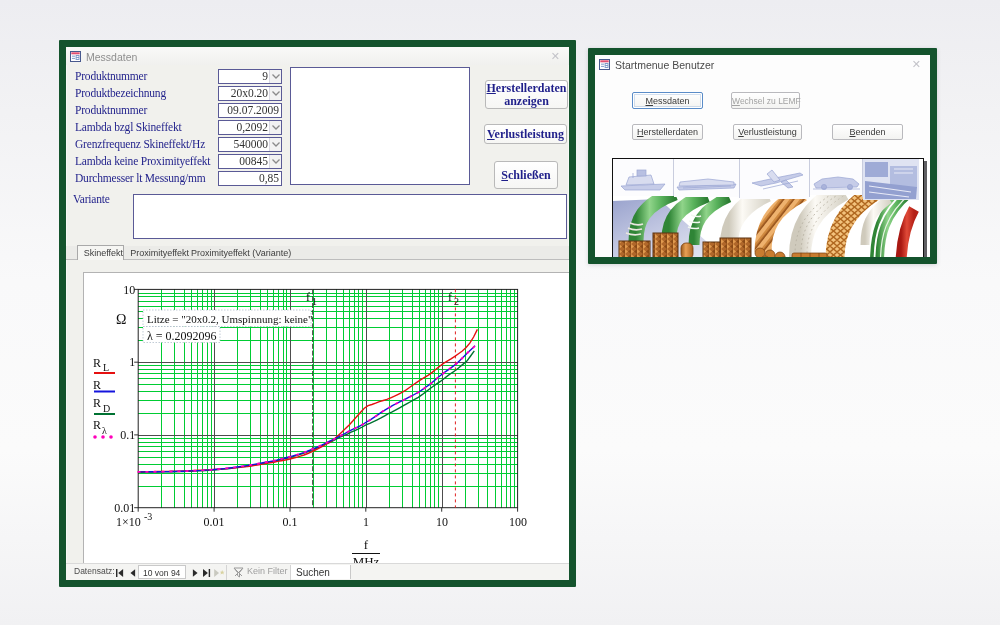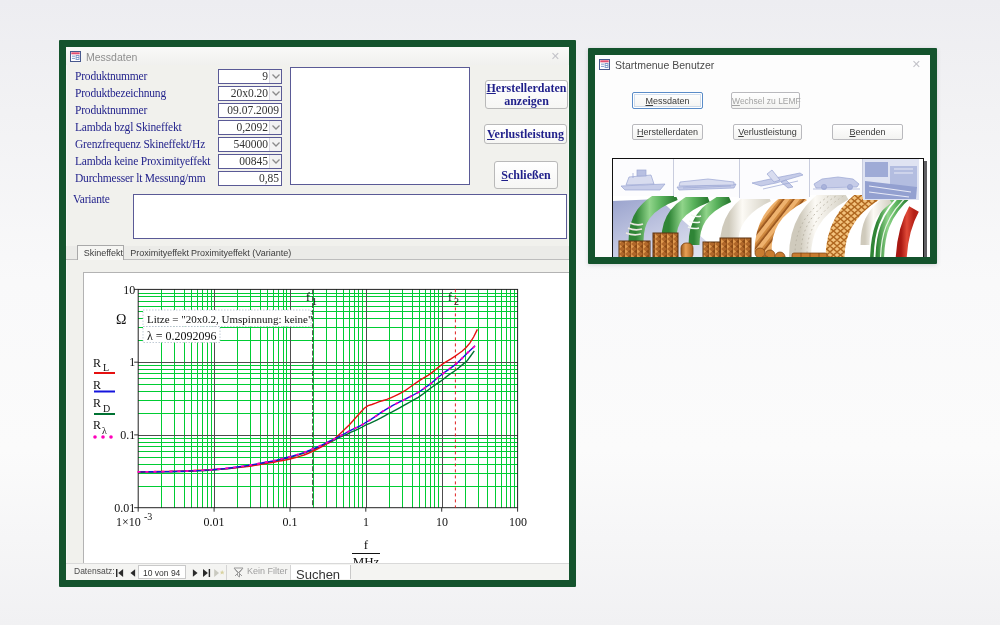--- a/index.html
+++ b/index.html
@@ -19,21 +19,21 @@
 .bigbox{position:absolute;left:224px;top:20px;width:180px;height:118px;background:#fff;border:1px solid #5a5a96}
 .abtn{position:absolute;background:linear-gradient(#ffffff,#f6f6f4);border:1px solid #b9b9b9;border-radius:3px;font-family:"Liberation Serif",serif;font-weight:bold;color:#1f1f8a;font-size:12px;text-align:center;display:flex;align-items:center;justify-content:center;line-height:13px}
 .memo{position:absolute;left:67px;top:147px;width:434px;height:45px;background:#fff;border:1px solid #5a5a96}
 .tabs{position:absolute;left:0;top:199px;width:515px;height:14px;border-bottom:1px solid #bdbdbd;background:#ebebe8}
 .tab{position:absolute;top:0;height:14px;font-size:9px;color:#3d3d3d;text-align:right;line-height:14px;white-space:nowrap}
 .tab.sel{background:#f6f6f3;border:1px solid #a9a9a9;border-bottom:none;top:-1px;height:15px;line-height:15px}
 .chartbox{position:absolute;left:17px;top:225px;width:494px;height:299px;background:#fff;border:1px solid #b3b3b3}
 .chart{position:absolute;left:0;top:0}
 .nav{position:absolute;left:0;bottom:0;width:515px;height:17px;background:#f4f4f2;border-top:1px solid #d9d9d9;font-size:9px;color:#4c4c4c}
 .nav span{position:absolute;top:2px}
-.nbox{position:absolute;background:#fff;border:1px solid #c9c9c9;top:1px;height:14px;font-size:13px;color:#333;padding:2px 3px 0 5px}
+.nbox{position:absolute;background:#fff;border:1px solid #c9c9c9;top:1px;height:14px;font-size:10px;color:#333;padding:2px 3px 0 5px}
 .nsep{position:absolute;top:1px;height:15px;width:1px;background:#d4d4d4}
 .btn2{position:absolute;background:linear-gradient(#ffffff,#f3f3f1);border:1px solid #b9b9bd;border-radius:2px;font-size:9px;color:#3a3a3a;text-align:center;white-space:nowrap}
 .btn2 u,.abtn u{text-decoration:underline}
 .dis{color:#a3a3a3}
 .imgbox{position:absolute;left:17px;top:103px;width:312px;height:110px;border:1px solid #111;background:#fff;box-shadow:3px 3px 0 rgba(40,40,45,.75)}
 </style></head>
 <body>
 
 <div class="win w1">
  <div class="tbar"></div>

